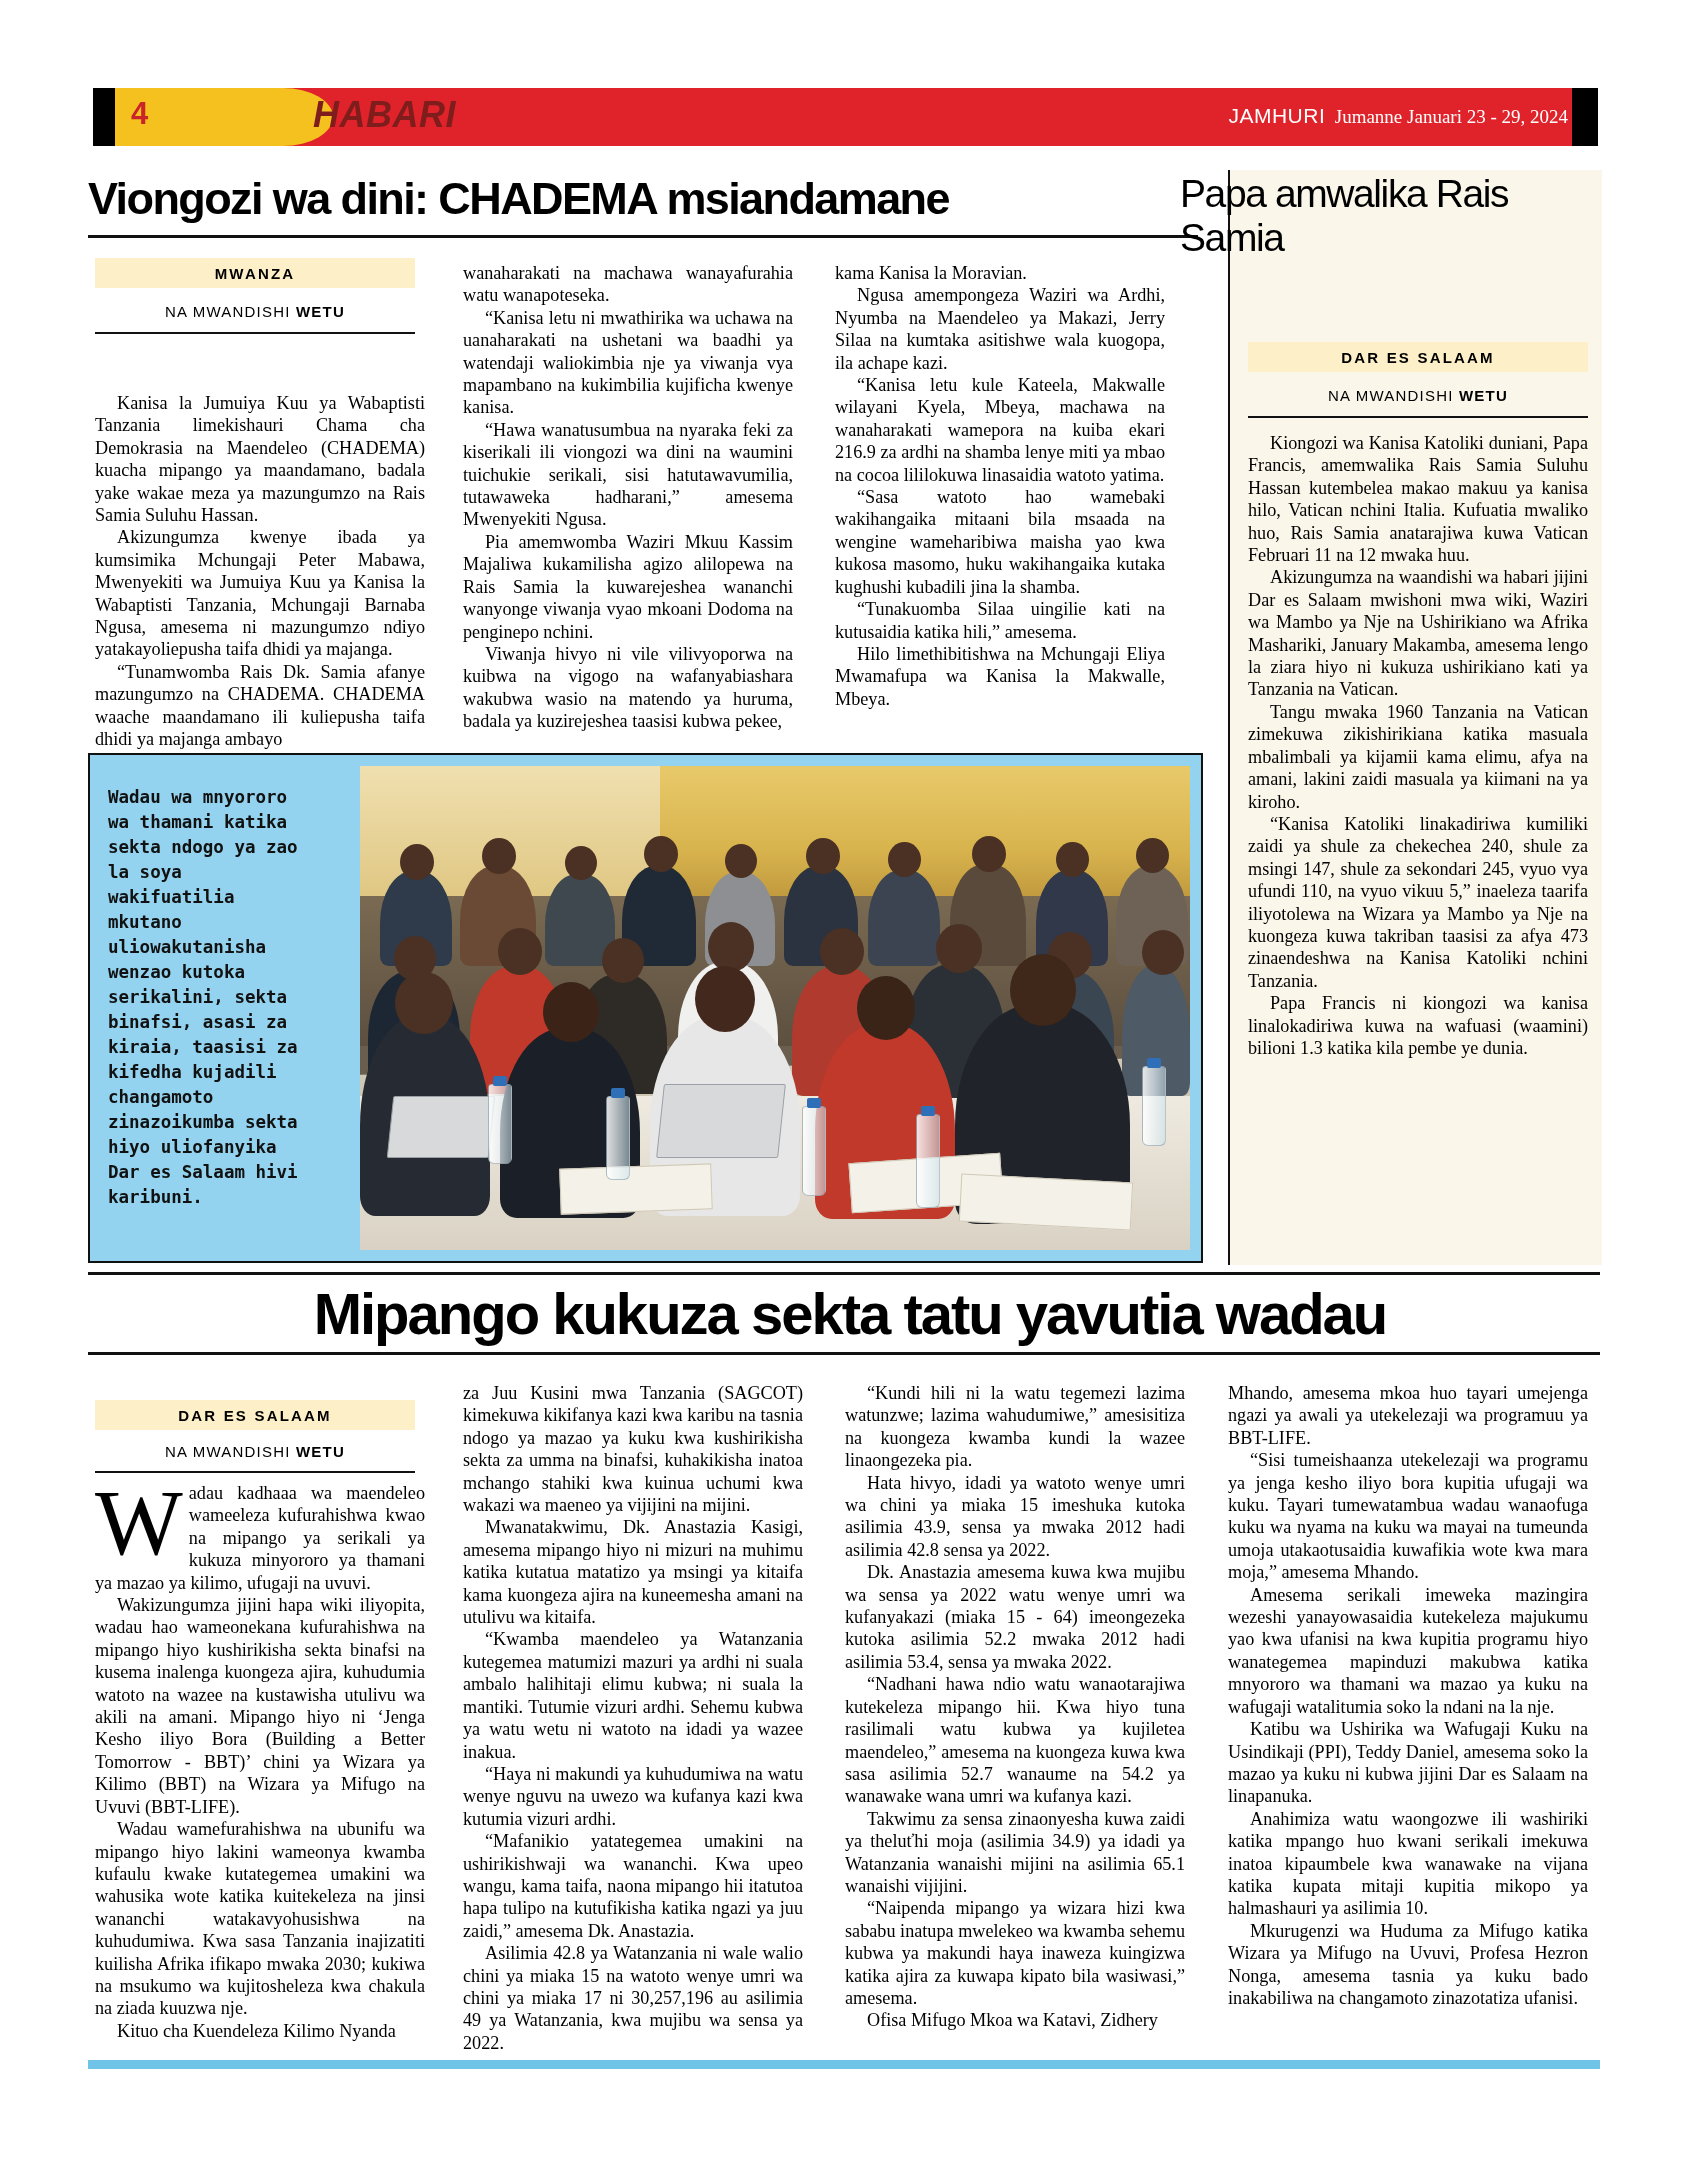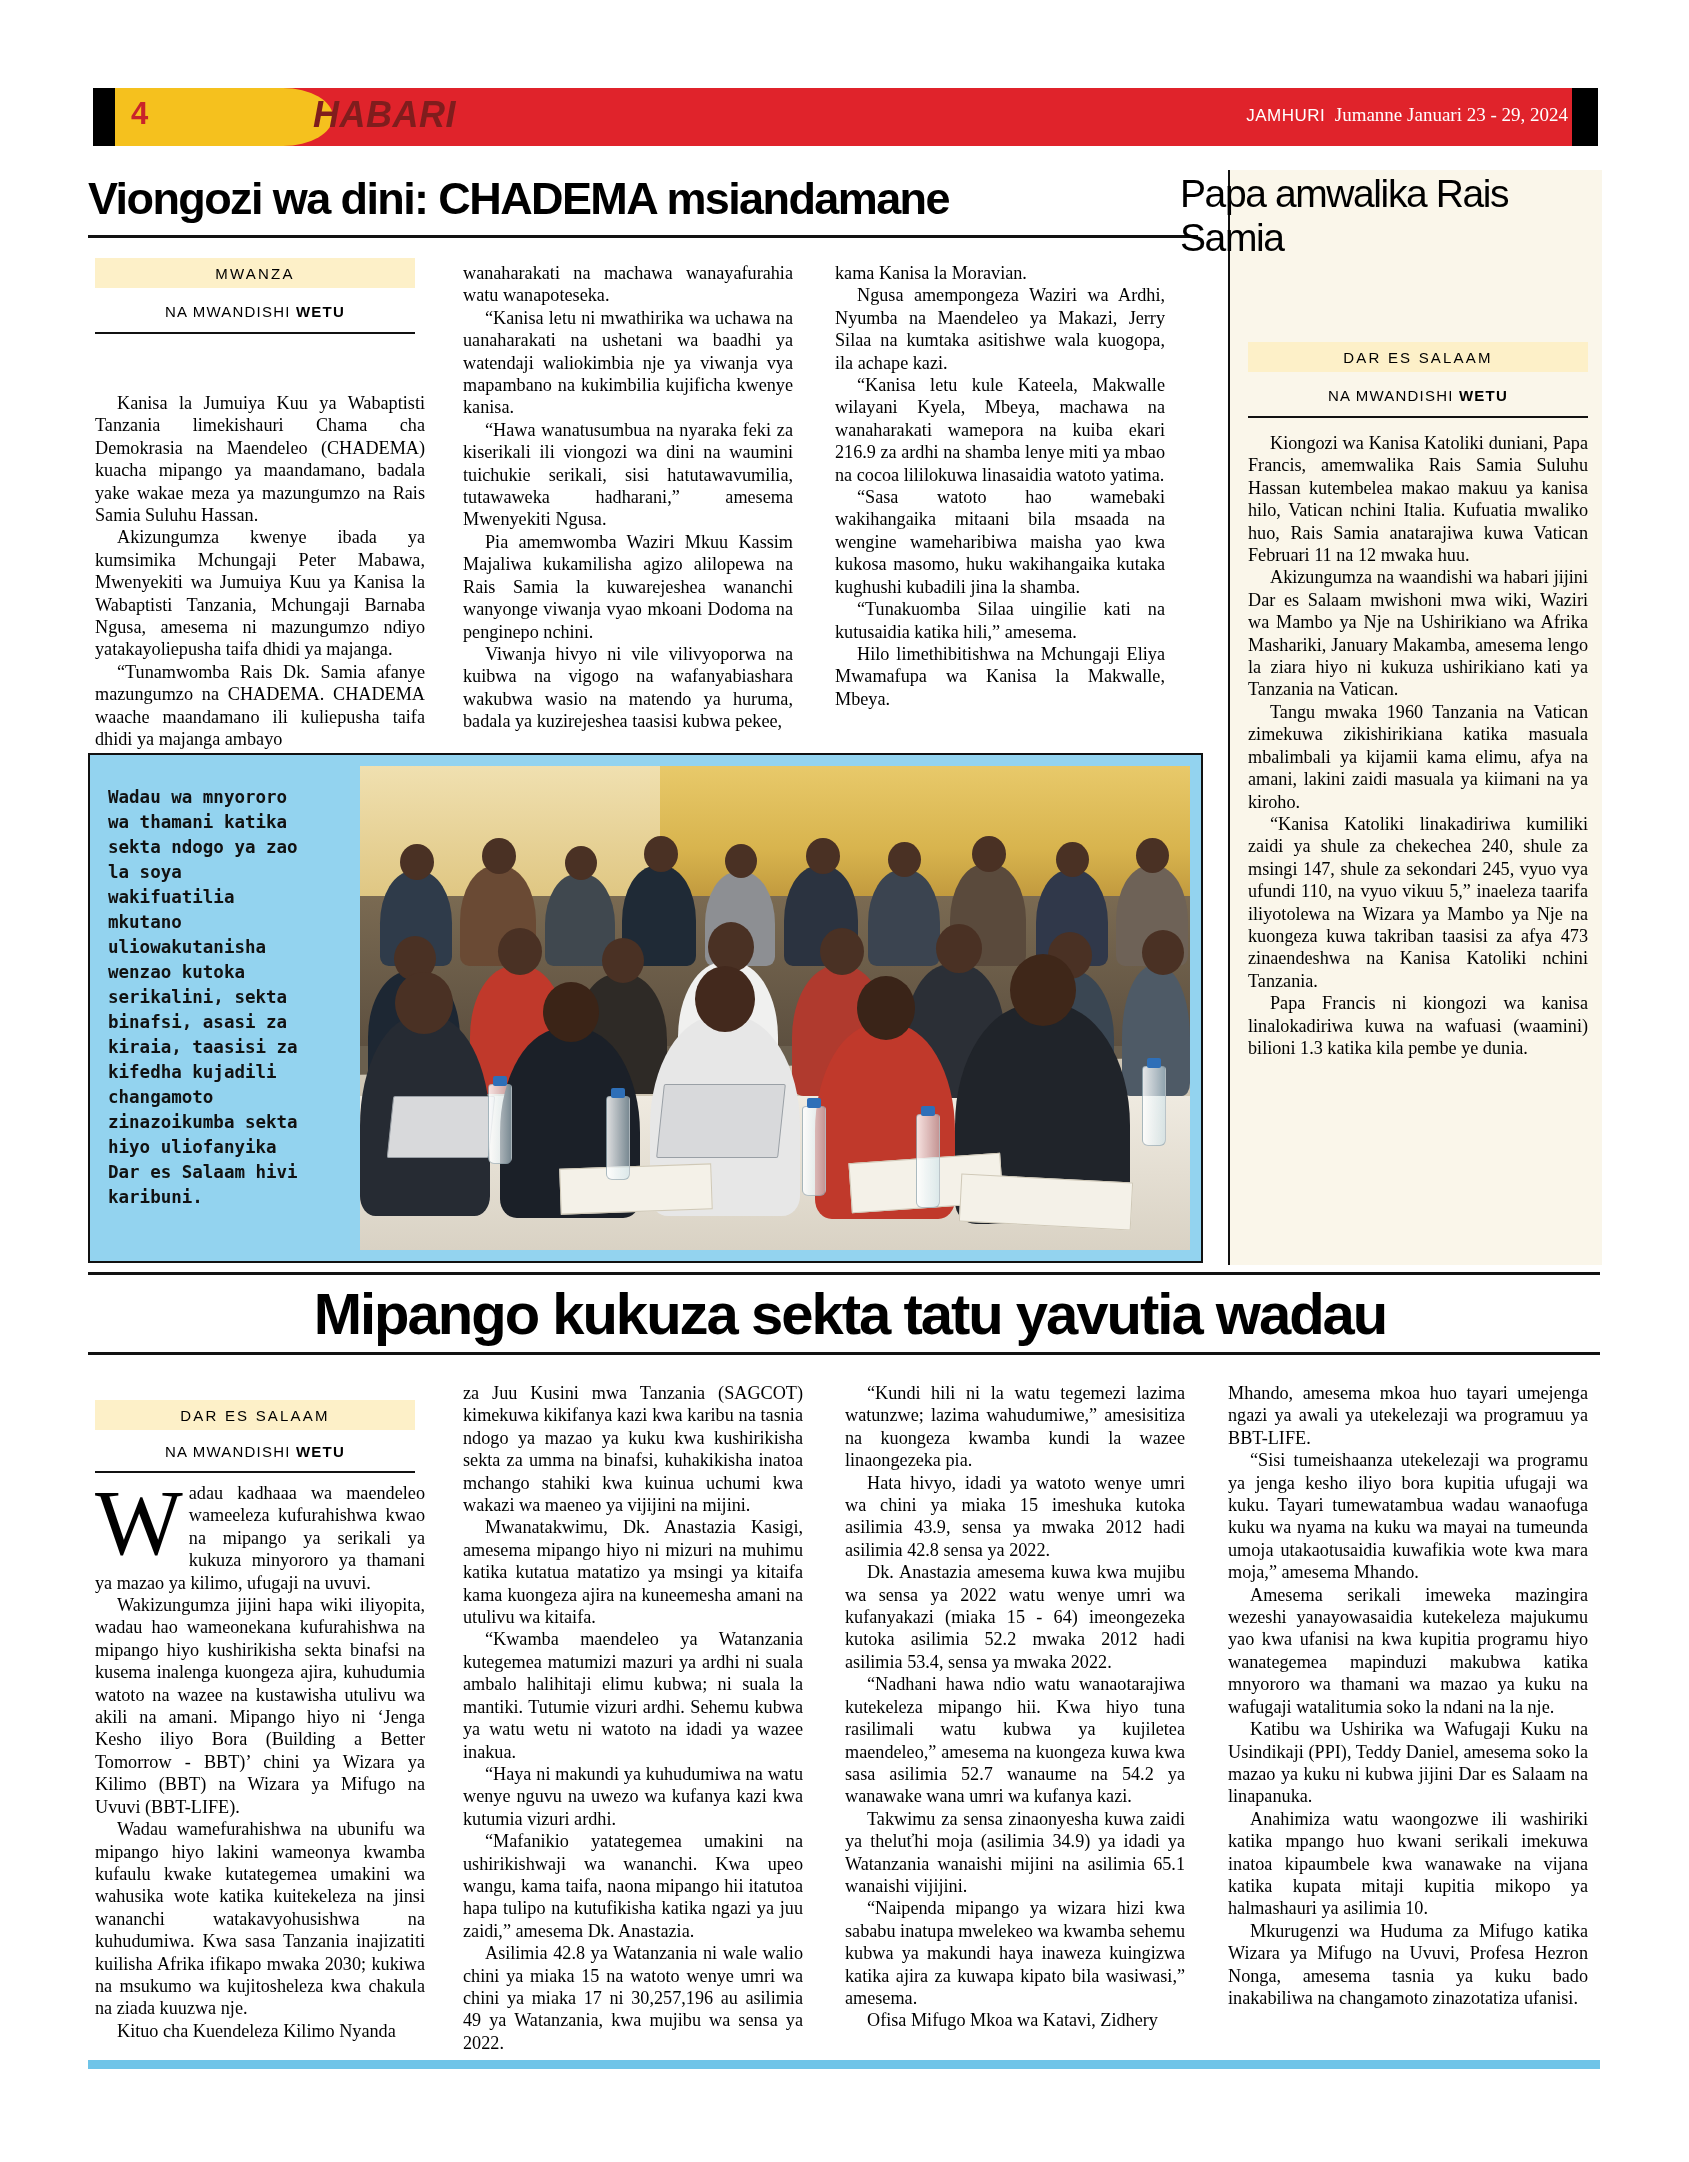--- a/index.html
+++ b/index.html
@@ -87,21 +87,21 @@
     position: absolute;
     right: 30px;
     top: 16px;
     font-family: "Liberation Serif", serif;
     font-size: 19px;
     color: #ffffff;
     white-space: nowrap;
   }
   .mast-date .jam {
     font-family: "Liberation Sans", sans-serif;
-    font-size: 17px;
+    font-size: 21px;
     letter-spacing: 0.5px;
   }
 
   
   .headline-1 {
     position: absolute;
     left: 88px;
     top: 175px;
     width: 1110px;
     font-family: "Liberation Sans", sans-serif;
@@ -115,21 +115,21 @@
     left: 88px;
     top: 235px;
     width: 1110px;
     height: 3px;
     background: #111;
   }
 
   .dateline-box {
     position: absolute;
     font-family: "Liberation Sans", sans-serif;
-    font-weight: normal;
+    font-weight: bold;
     font-size: 15px;
     letter-spacing: 2.2px;
     text-align: center;
     background: #fdf0c8;
     padding: 7px 0 6px 0;
   }
   .byline {
     position: absolute;
     font-family: "Liberation Sans", sans-serif;
     font-size: 15px;

